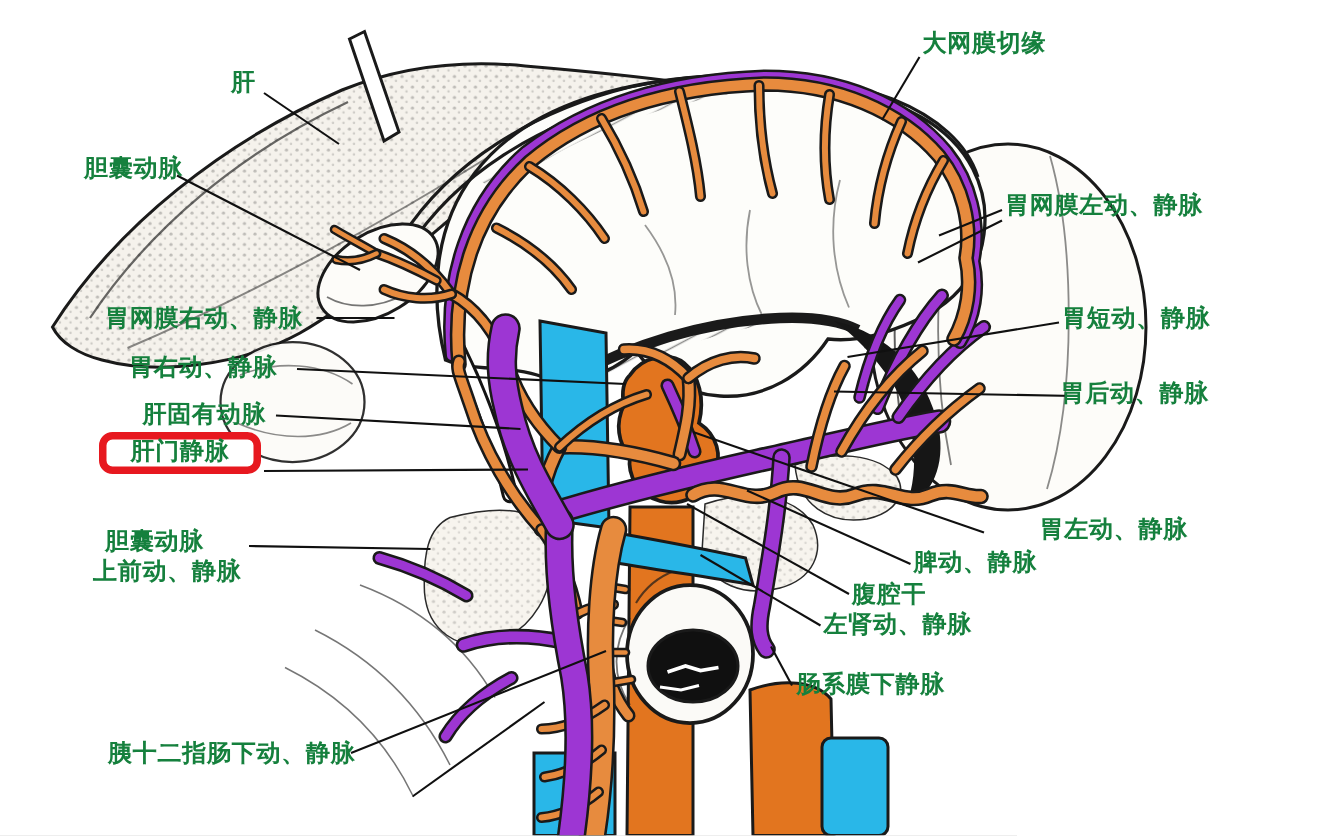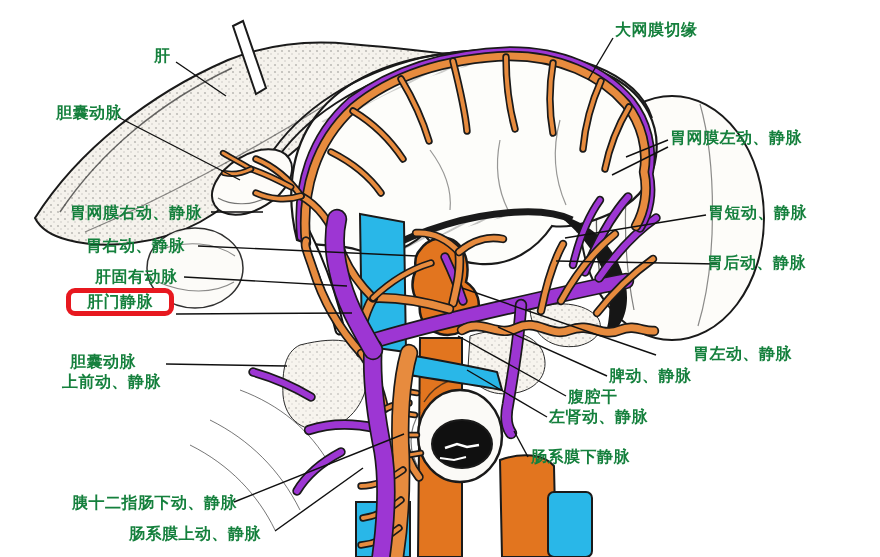--- a/index.html
+++ b/index.html
@@ -277,21 +277,20 @@
   <div class="lbl" style="left:86px;  top:236px;">胃右动、静脉</div>
   <div class="lbl" style="left:95px;  top:267px;">肝固有动脉</div>
 
   <div class="hl-box">
     <div class="lbl">肝门静脉</div>
   </div>
 
   <div class="lbl" style="left:70px;  top:352px;">胆囊动脉</div>
   <div class="lbl" style="left:62px;  top:372px;">上前动、静脉</div>
   <div class="lbl" style="left:72px;  top:493px;">胰十二指肠下动、静脉</div>
-  <div class="lbl" style="left:129px; top:524px;">肠系膜上动、静脉</div>
 
   <div class="lbl" style="left:615px; top:20px;">大网膜切缘</div>
   <div class="lbl" style="left:670px; top:128px;text-align:center;">胃网膜左动、静脉</div>
   <div class="lbl" style="left:708px; top:203px;">胃短动、静脉</div>
   <div class="lbl" style="left:707px; top:253px;">胃后动、静脉</div>
   <div class="lbl" style="left:693px; top:344px;">胃左动、静脉</div>
   <div class="lbl" style="left:609px; top:366px;">脾动、静脉</div>
   <div class="lbl" style="left:568px; top:387px;">腹腔干</div>
   <div class="lbl" style="left:549px; top:407px;">左肾动、静脉</div>
   <div class="lbl" style="left:531px; top:447px;text-align:right;">肠系膜下静脉</div>

